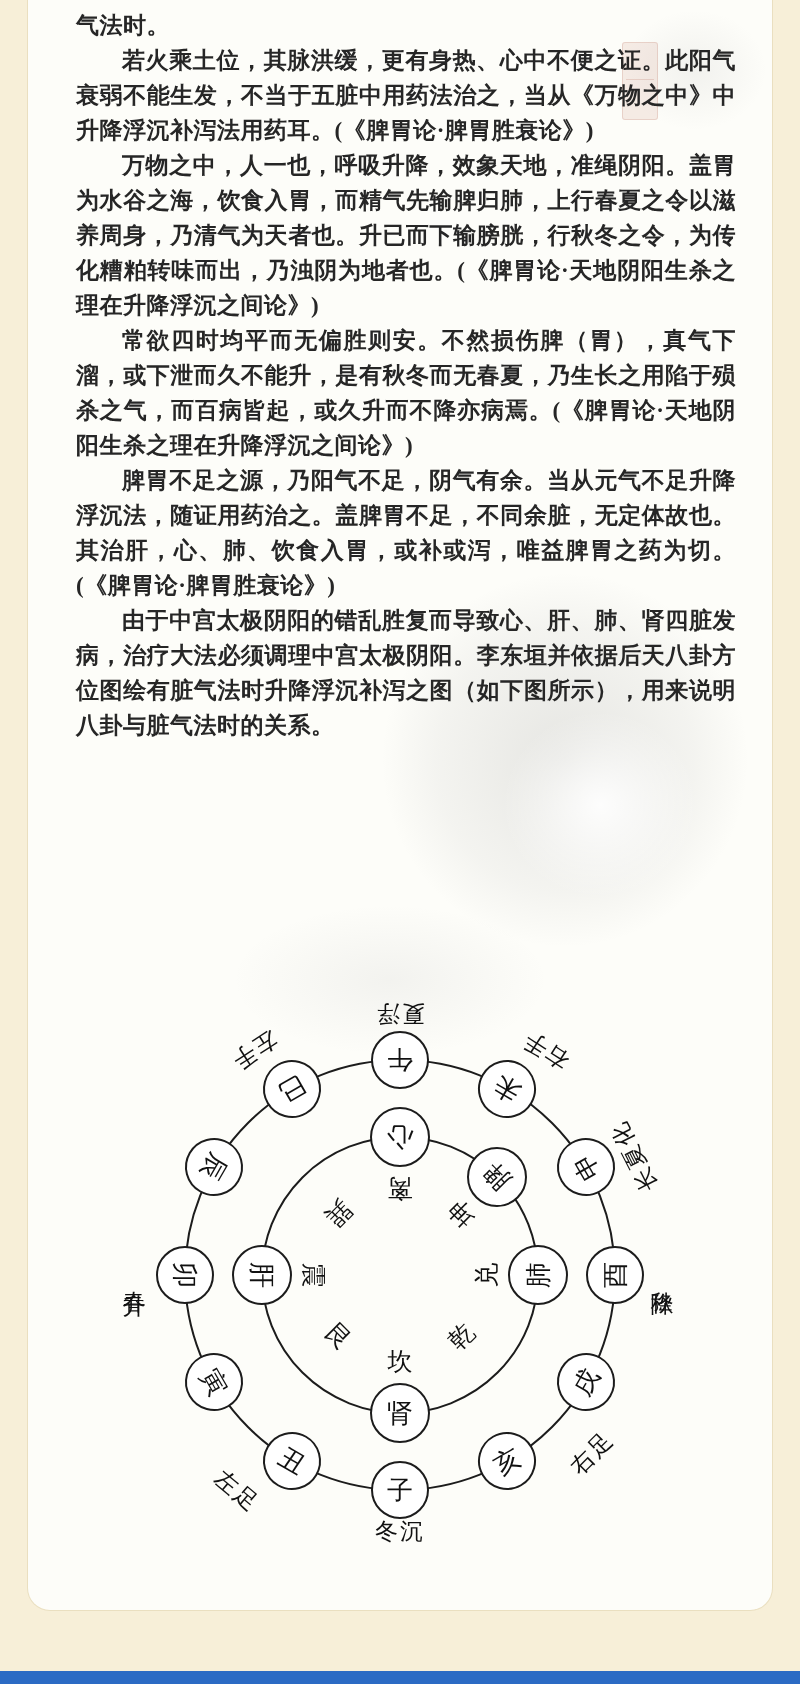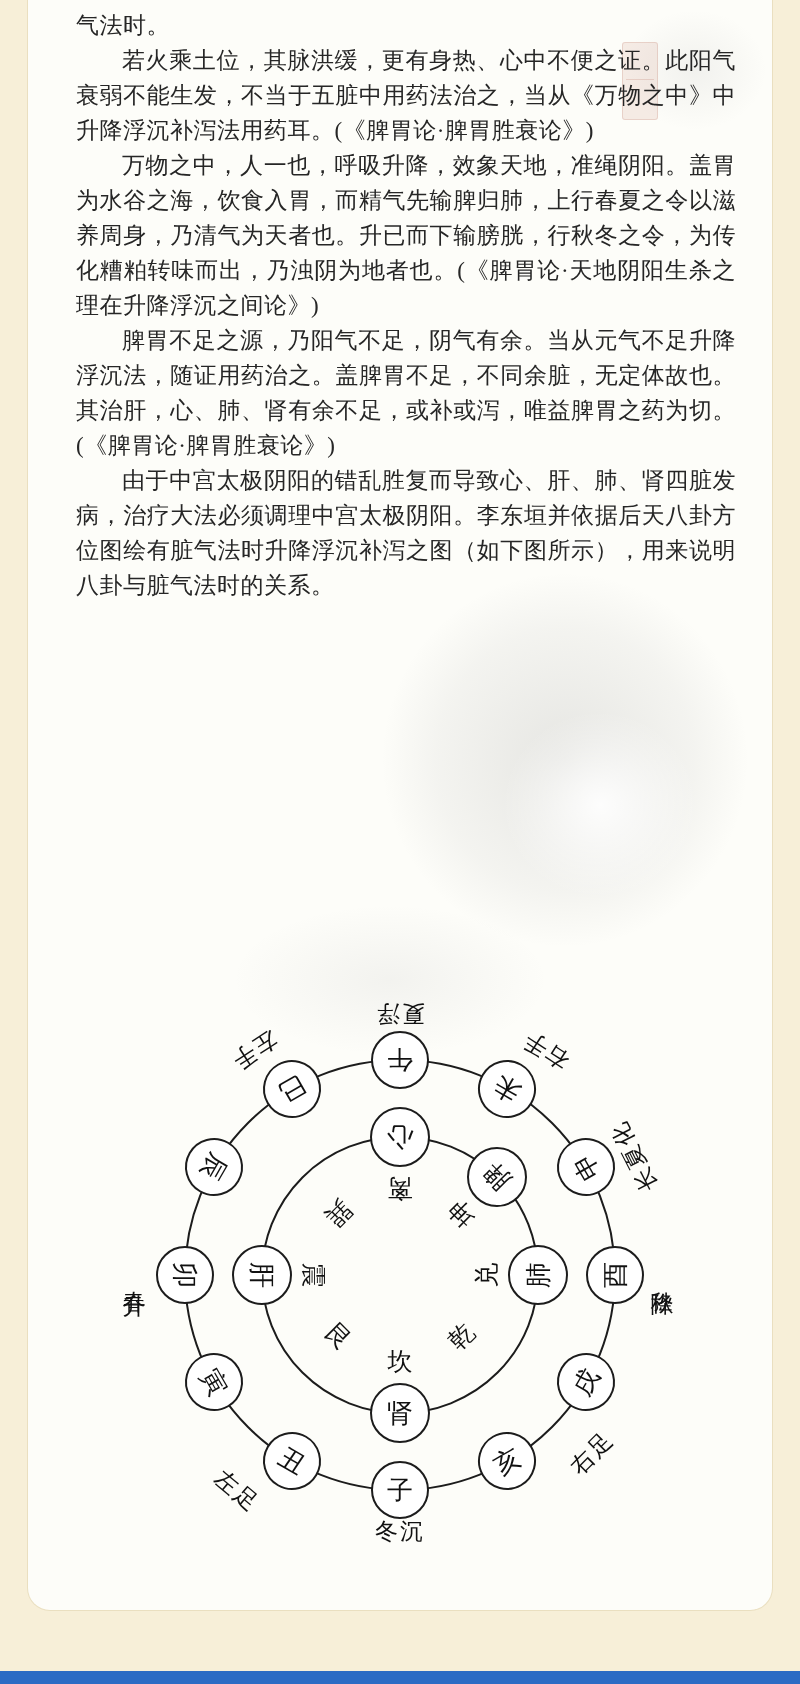--- a/index.html
+++ b/index.html
@@ -28,20 +28,21 @@
     left:622px;top:42px;width:34px;height:76px;border-radius:3px;
     background:rgba(195,115,95,.13);border:1px solid rgba(180,95,75,.18);
   }
   .seal::after{content:"";position:absolute;left:3px;top:36px;right:3px;height:1px;background:rgba(180,95,75,.2);}
 
   
   .article{
     position:absolute;left:76px;top:8px;width:660px;z-index:2;
     font-size:23px;line-height:35px;letter-spacing:.5px;color:#262626;
     text-align:justify;
+    font-weight:bold;
   }
   .article p{margin:0;text-indent:2em;}
   .article p.cont{text-indent:0;}
 
   
   .diagram{position:absolute;left:100px;top:975px;width:600px;height:600px;z-index:2;}
   .rings{position:absolute;left:0;top:0;}
   .node{
     position:absolute;display:flex;align-items:center;justify-content:center;
     background:#fff;border:2px solid #1c1c1c;border-radius:50%;
@@ -66,21 +67,22 @@
 <div class="deco wash1"></div>
 <div class="deco wash2"></div>
 <div class="deco wash3"></div>
 <div class="deco wash4"></div>
 <div class="deco seal"></div>
 
 <div class="article">
   <p class="cont">气法时。</p>
   <p>若火乘土位，其脉洪缓，更有身热、心中不便之证。此阳气衰弱不能生发，不当于五脏中用药法治之，当从《万物之中》中升降浮沉补泻法用药耳。(《脾胃论·脾胃胜衰论》)</p>
   <p>万物之中，人一也，呼吸升降，效象天地，准绳阴阳。盖胃为水谷之海，饮食入胃，而精气先输脾归肺，上行春夏之令以滋养周身，乃清气为天者也。升已而下输膀胱，行秋冬之令，为传化糟粕转味而出，乃浊阴为地者也。(《脾胃论·天地阴阳生杀之理在升降浮沉之间论》)</p>
-  <p>脾胃不足之源，乃阳气不足，阴气有余。当从元气不足升降浮沉法，随证用药治之。盖脾胃不足，不同余脏，无定体故也。其治肝，心、肺、肾有余不足，或补或泻，唯益脾胃之药为切。(《脾胃论·脾胃胜衰论》)</p>
+  <p>常欲四时均平而无偏胜则安。不然损伤脾（胃），真气下溜，或下泄而久不能升，是有秋冬而无春夏，乃生长之用陷于殒杀之气，而百病皆起，或久升而不降亦病焉。(《脾胃论·天地阴阳生杀之理在升降浮沉之间论》)</p>
+  <p>脾胃不足之源，乃阳气不足，阴气有余。当从元气不足升降浮沉法，随证用药治之。盖脾胃不足，不同余脏，无定体故也。其治肝，心、肺、饮食入胃，或补或泻，唯益脾胃之药为切。(《脾胃论·脾胃胜衰论》)</p>
   <p>由于中宫太极阴阳的错乱胜复而导致心、肝、肺、肾四脏发病，治疗大法必须调理中宫太极阴阳。李东垣并依据后天八卦方位图绘有脏气法时升降浮沉补泻之图（如下图所示），用来说明八卦与脏气法时的关系。</p>
 </div>
 
 <div class="diagram">
   <svg class="rings" width="600" height="600" viewBox="0 0 600 600">
     <circle cx="300" cy="300" r="215" fill="none" stroke="#1c1c1c" stroke-width="2"></circle>
     <circle cx="300" cy="300" r="138" fill="none" stroke="#1c1c1c" stroke-width="2"></circle>
   </svg>
 
   <div class="node bnode" style="left:271px;top:56px;transform:rotate(180deg)">午</div>

